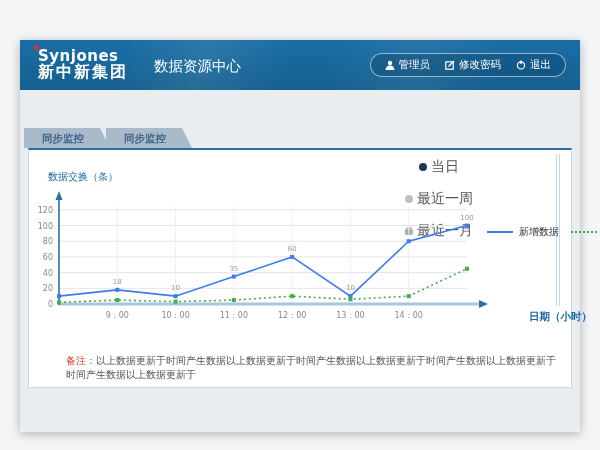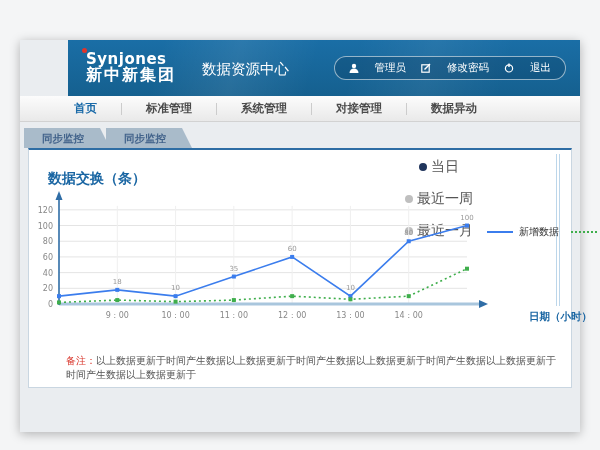--- a/index.html
+++ b/index.html
@@ -4,34 +4,34 @@
 <style>
   * { margin:0; padding:0; box-sizing:border-box; }
   html,body { width:600px; height:450px; font-family:"DejaVu Sans","Liberation Sans",sans-serif; }
   .stage { position:relative; width:600px; height:450px; background:#f4f5f6; overflow:hidden; }
 
   
   .window { position:absolute; left:20px; top:40px; width:560px; height:392px;
             background:#eaedf0; box-shadow:0 2px 10px rgba(0,0,0,.28); }
 
   
-  .hdr { position:relative; height:56px; display:flex; align-items:center; color:#fff;
+  .hdr { position:relative; height:50px; display:flex; align-items:center; color:#fff;
          background-image:
            linear-gradient(105deg, rgba(255,255,255,0) 18%, rgba(255,255,255,.08) 33%, rgba(255,255,255,0) 48%),
            linear-gradient(105deg, rgba(255,255,255,0) 55%, rgba(255,255,255,.06) 70%, rgba(255,255,255,0) 85%),
-           linear-gradient(#1a6ea6,#15608f); margin-left: 48px; }
+           linear-gradient(#1a6ea6,#15608f); }
   .logo { position:relative; margin-left:18px; line-height:1.05; cursor:pointer; }
   .logo-dot { position:absolute; left:-4px; top:-4px; width:5px; height:5px; border-radius:50%; background:#e0342b; }
   .logo-en { font-size:15px; font-weight:bold; letter-spacing:.5px; }
   .logo-cn { font-size:16px; font-weight:bold; letter-spacing:2px; }
   .app-title { margin-left:26px; font-size:14.5px; padding-top:3px; }
   .user-pill { margin-left:auto; margin-right:14px; display:flex; align-items:center; gap:15px;
                border:1px solid rgba(255,255,255,.55); background:rgba(8,40,70,.22);
                border-radius:12px; padding:4px 14px; font-size:10.5px; }
-  .u-item { display:flex; align-items:center; gap:16px; cursor:pointer; white-space:nowrap; }
+  .u-item { display:flex; align-items:center; gap:4px; cursor:pointer; white-space:nowrap; }
   .u-item svg { display:block; }
 
   
   .nav { height:26px; background:linear-gradient(#fcfcfc,#e9e9e9); border-bottom:1px solid #d2d2d2;
          display:flex; align-items:center; padding-left:30px; font-size:11.5px; font-weight:bold; }
   .nav-item { padding:0 24px; color:#4a4a4a; cursor:pointer; white-space:nowrap; }
   .nav-item.active { color:#1a6aa8; }
   .nav-div { width:1px; height:12px; background:#ccc; }
 
   
@@ -42,21 +42,21 @@
   .tab.active { background:#1c5f94; color:#fff; display:flex; align-items:center; gap:5px; padding:0 28px 0 10px; }
   .tab.inactive { background:#a9bbca; color:#41628a; margin-left:-4px; padding:0 26px 8px 18px; }
   .panel-body { position:relative; background:#fff; border:1px solid #c9d6e1; border-top:2px solid #2e6da4; height:240px; }
 
   
   .radio-row { position:absolute; left:376px; top:8px; display:flex; gap:14px; align-items:center;
                font-size:14px; color:#555;flex-direction:column; }
   .radio-item { display:flex; align-items:center; gap:4px; cursor:pointer; white-space:nowrap; }
   .radio { width:8px; height:8px; border-radius:50%; background:#bfbfbf; }
   .radio.sel { background:#20355c; }
-  .y-title { position:absolute; left:19px; top:20px; color:#1a66a3; font-weight:bold; font-size:14px; }
+  .y-title { position:absolute; left:19px; top:20px; color:#1a66a3; font-weight:normal; font-size:10px; }
   .chart { position:absolute; left:2px; top:36px; }
   .chart .tick { font-size:8px; fill:#888; }
   .chart .pt { font-size:7px; fill:#999; }
   .legend { position:absolute; left:458px; top:75px; display:flex; gap:12px; font-size:10px; color:#333; }
   .leg-item { display:flex; align-items:center; cursor:pointer; white-space:nowrap; }
   .leg-line { width:26px; height:0; margin-right:6px; }
   .leg-line.solid { border-top:2px solid #3b7ded; }
   .leg-line.dotted { border-top:2px dotted #3fae4c; }
   .divider-v { position:absolute; left:527px; top:4px; height:152px; width:4px;
                border-left:1px solid #bcd6ea; border-right:1px solid #bcd6ea; }
@@ -95,31 +95,20 @@
         <span class="u-item">
           <svg width="10" height="10" viewBox="0 0 10 10">
               <circle cx="5" cy="5.4" r="3.6" fill="none" stroke="#fff" stroke-width="1.2"></circle>
               <line x1="5" y1="0.5" x2="5" y2="4" stroke="#fff" stroke-width="1.4"></line>
             </svg>
           <span>退出</span>
         </span>
       </div>
     </div>
 
-    <div class="nav">
-      <span class="nav-item active">首页</span>
-      <span class="nav-div"></span>
-      <span class="nav-item">标准管理</span>
-      <span class="nav-div"></span>
-      <span class="nav-item">系统管理</span>
-      <span class="nav-div"></span>
-      <span class="nav-item">对接管理</span>
-      <span class="nav-div"></span>
-      <span class="nav-item">数据异动</span>
-    </div>
 
     <div class="panel-wrap">
       <div class="tabs">
         <div class="tab inactive">
           <span>同步监控</span>
         </div>
         <div class="tab inactive">
           <span>同步监控</span>
         </div>
       </div>

